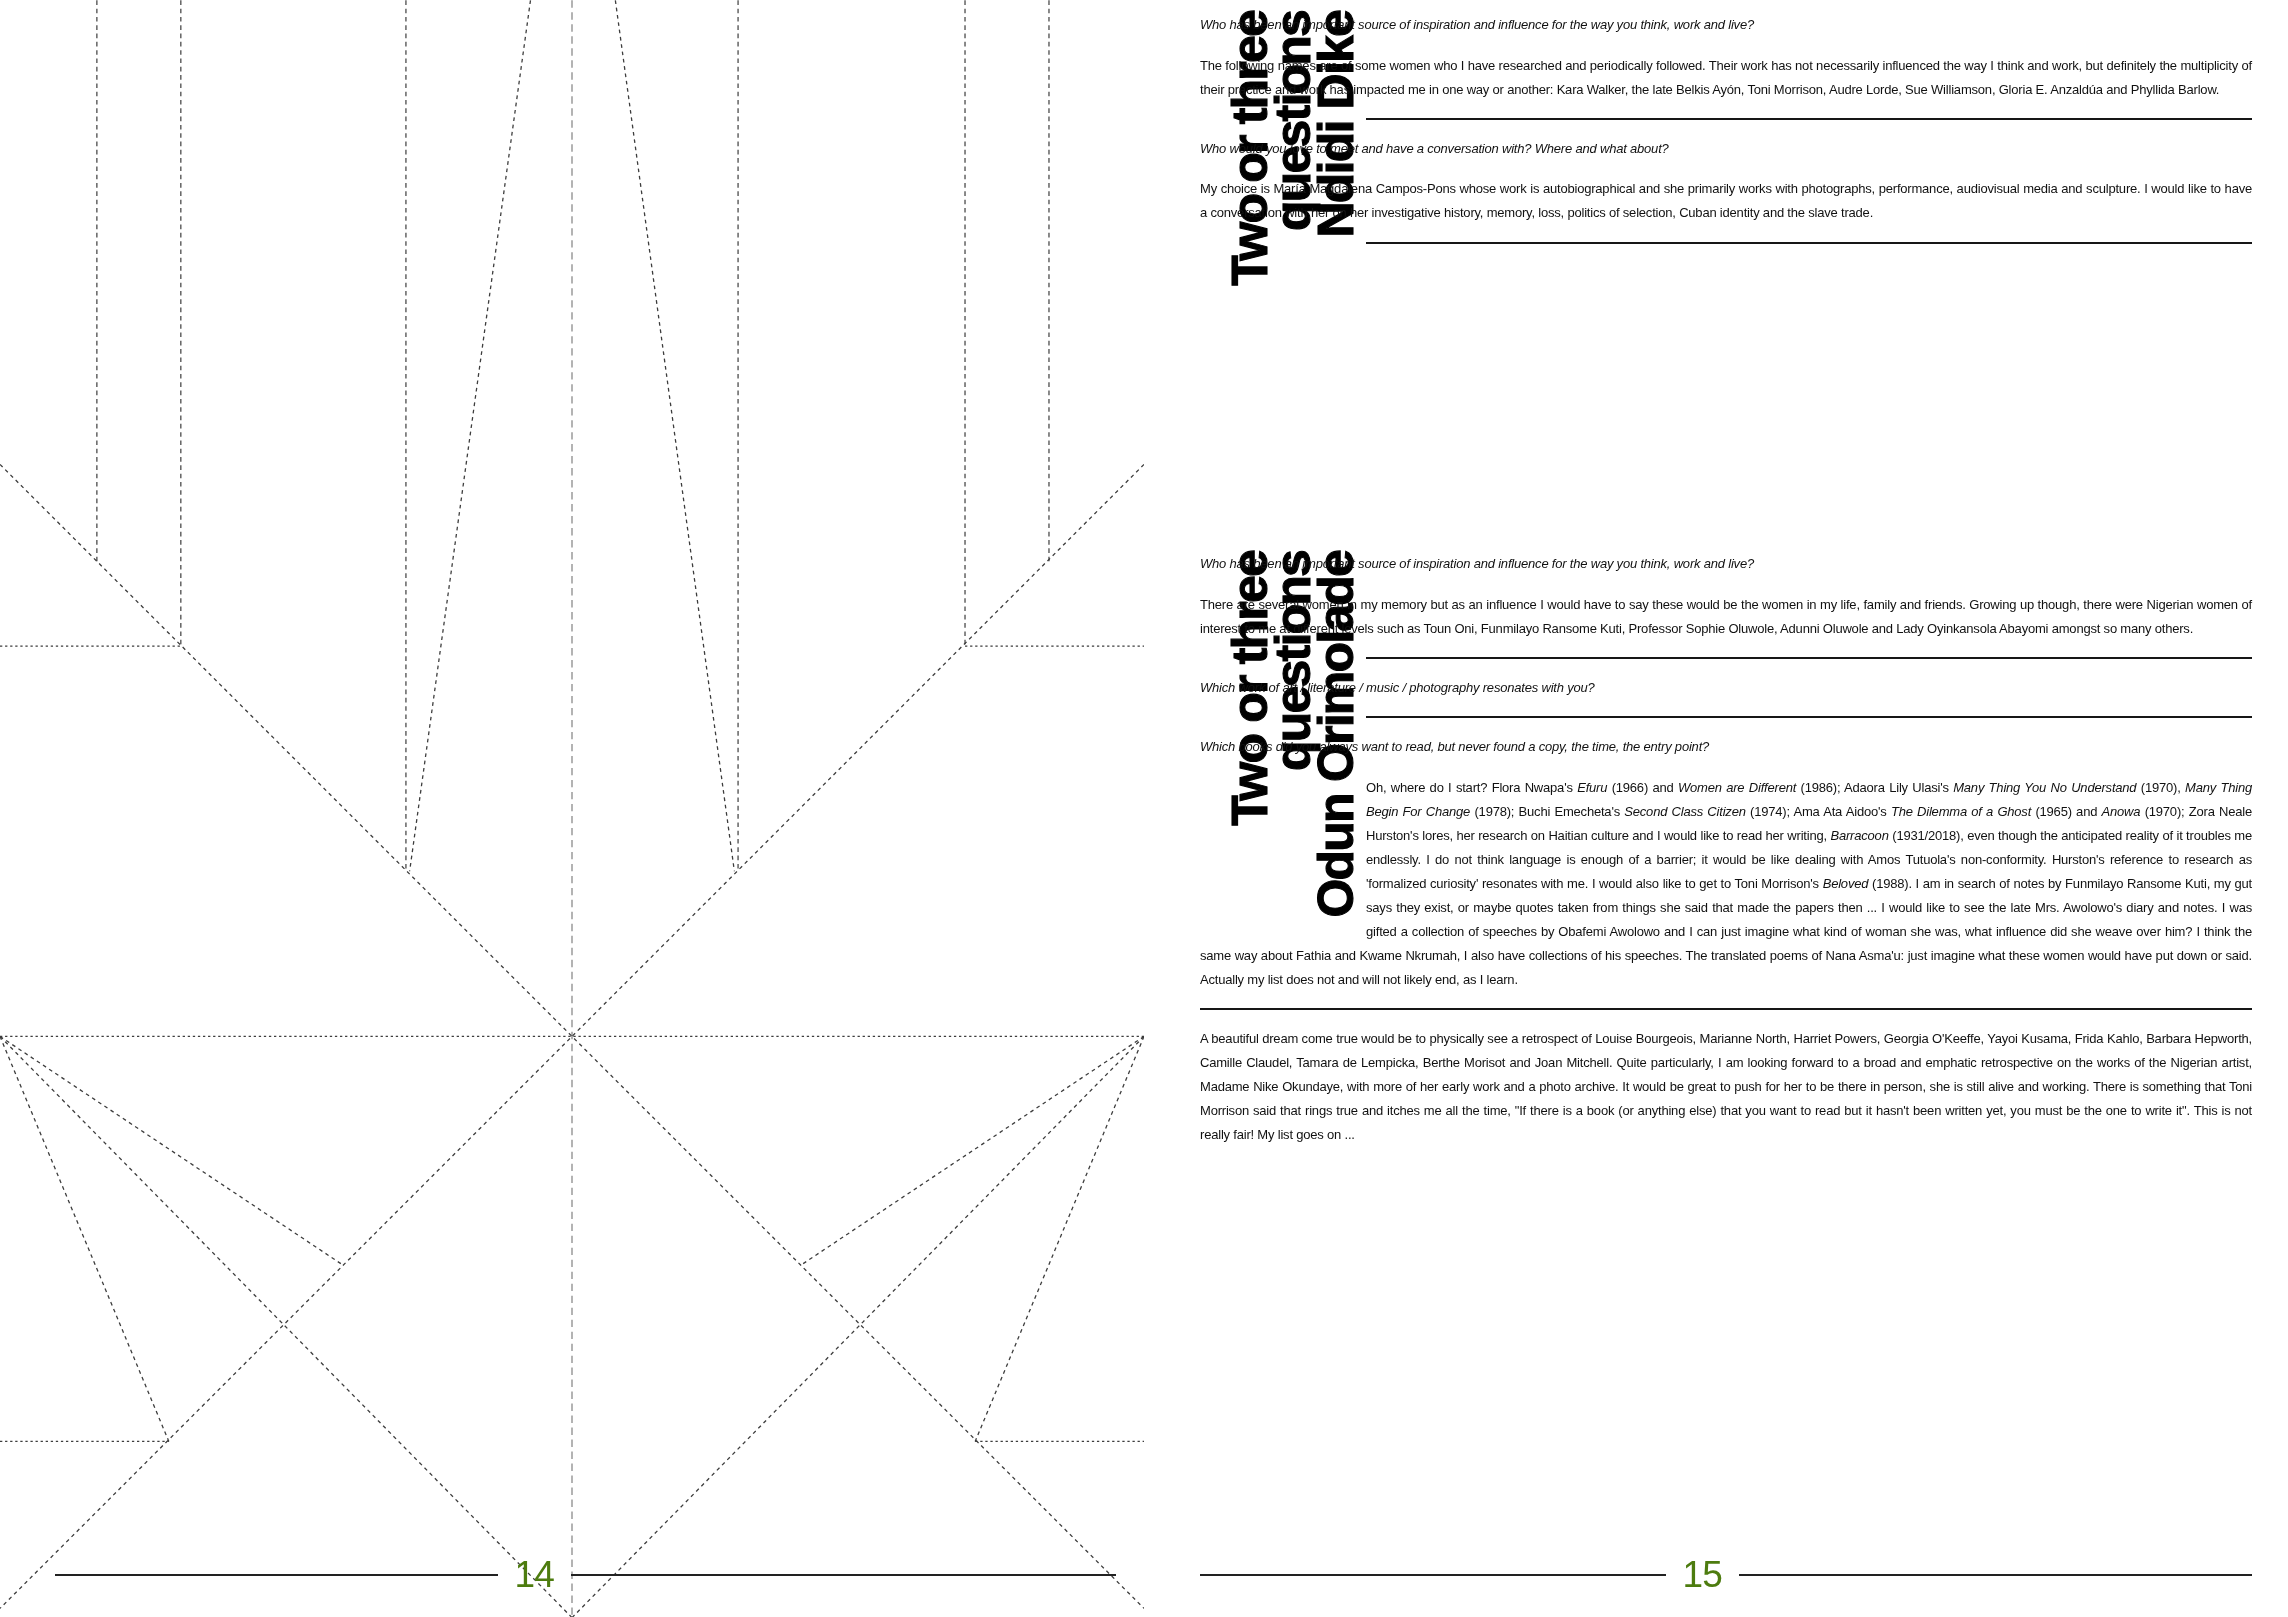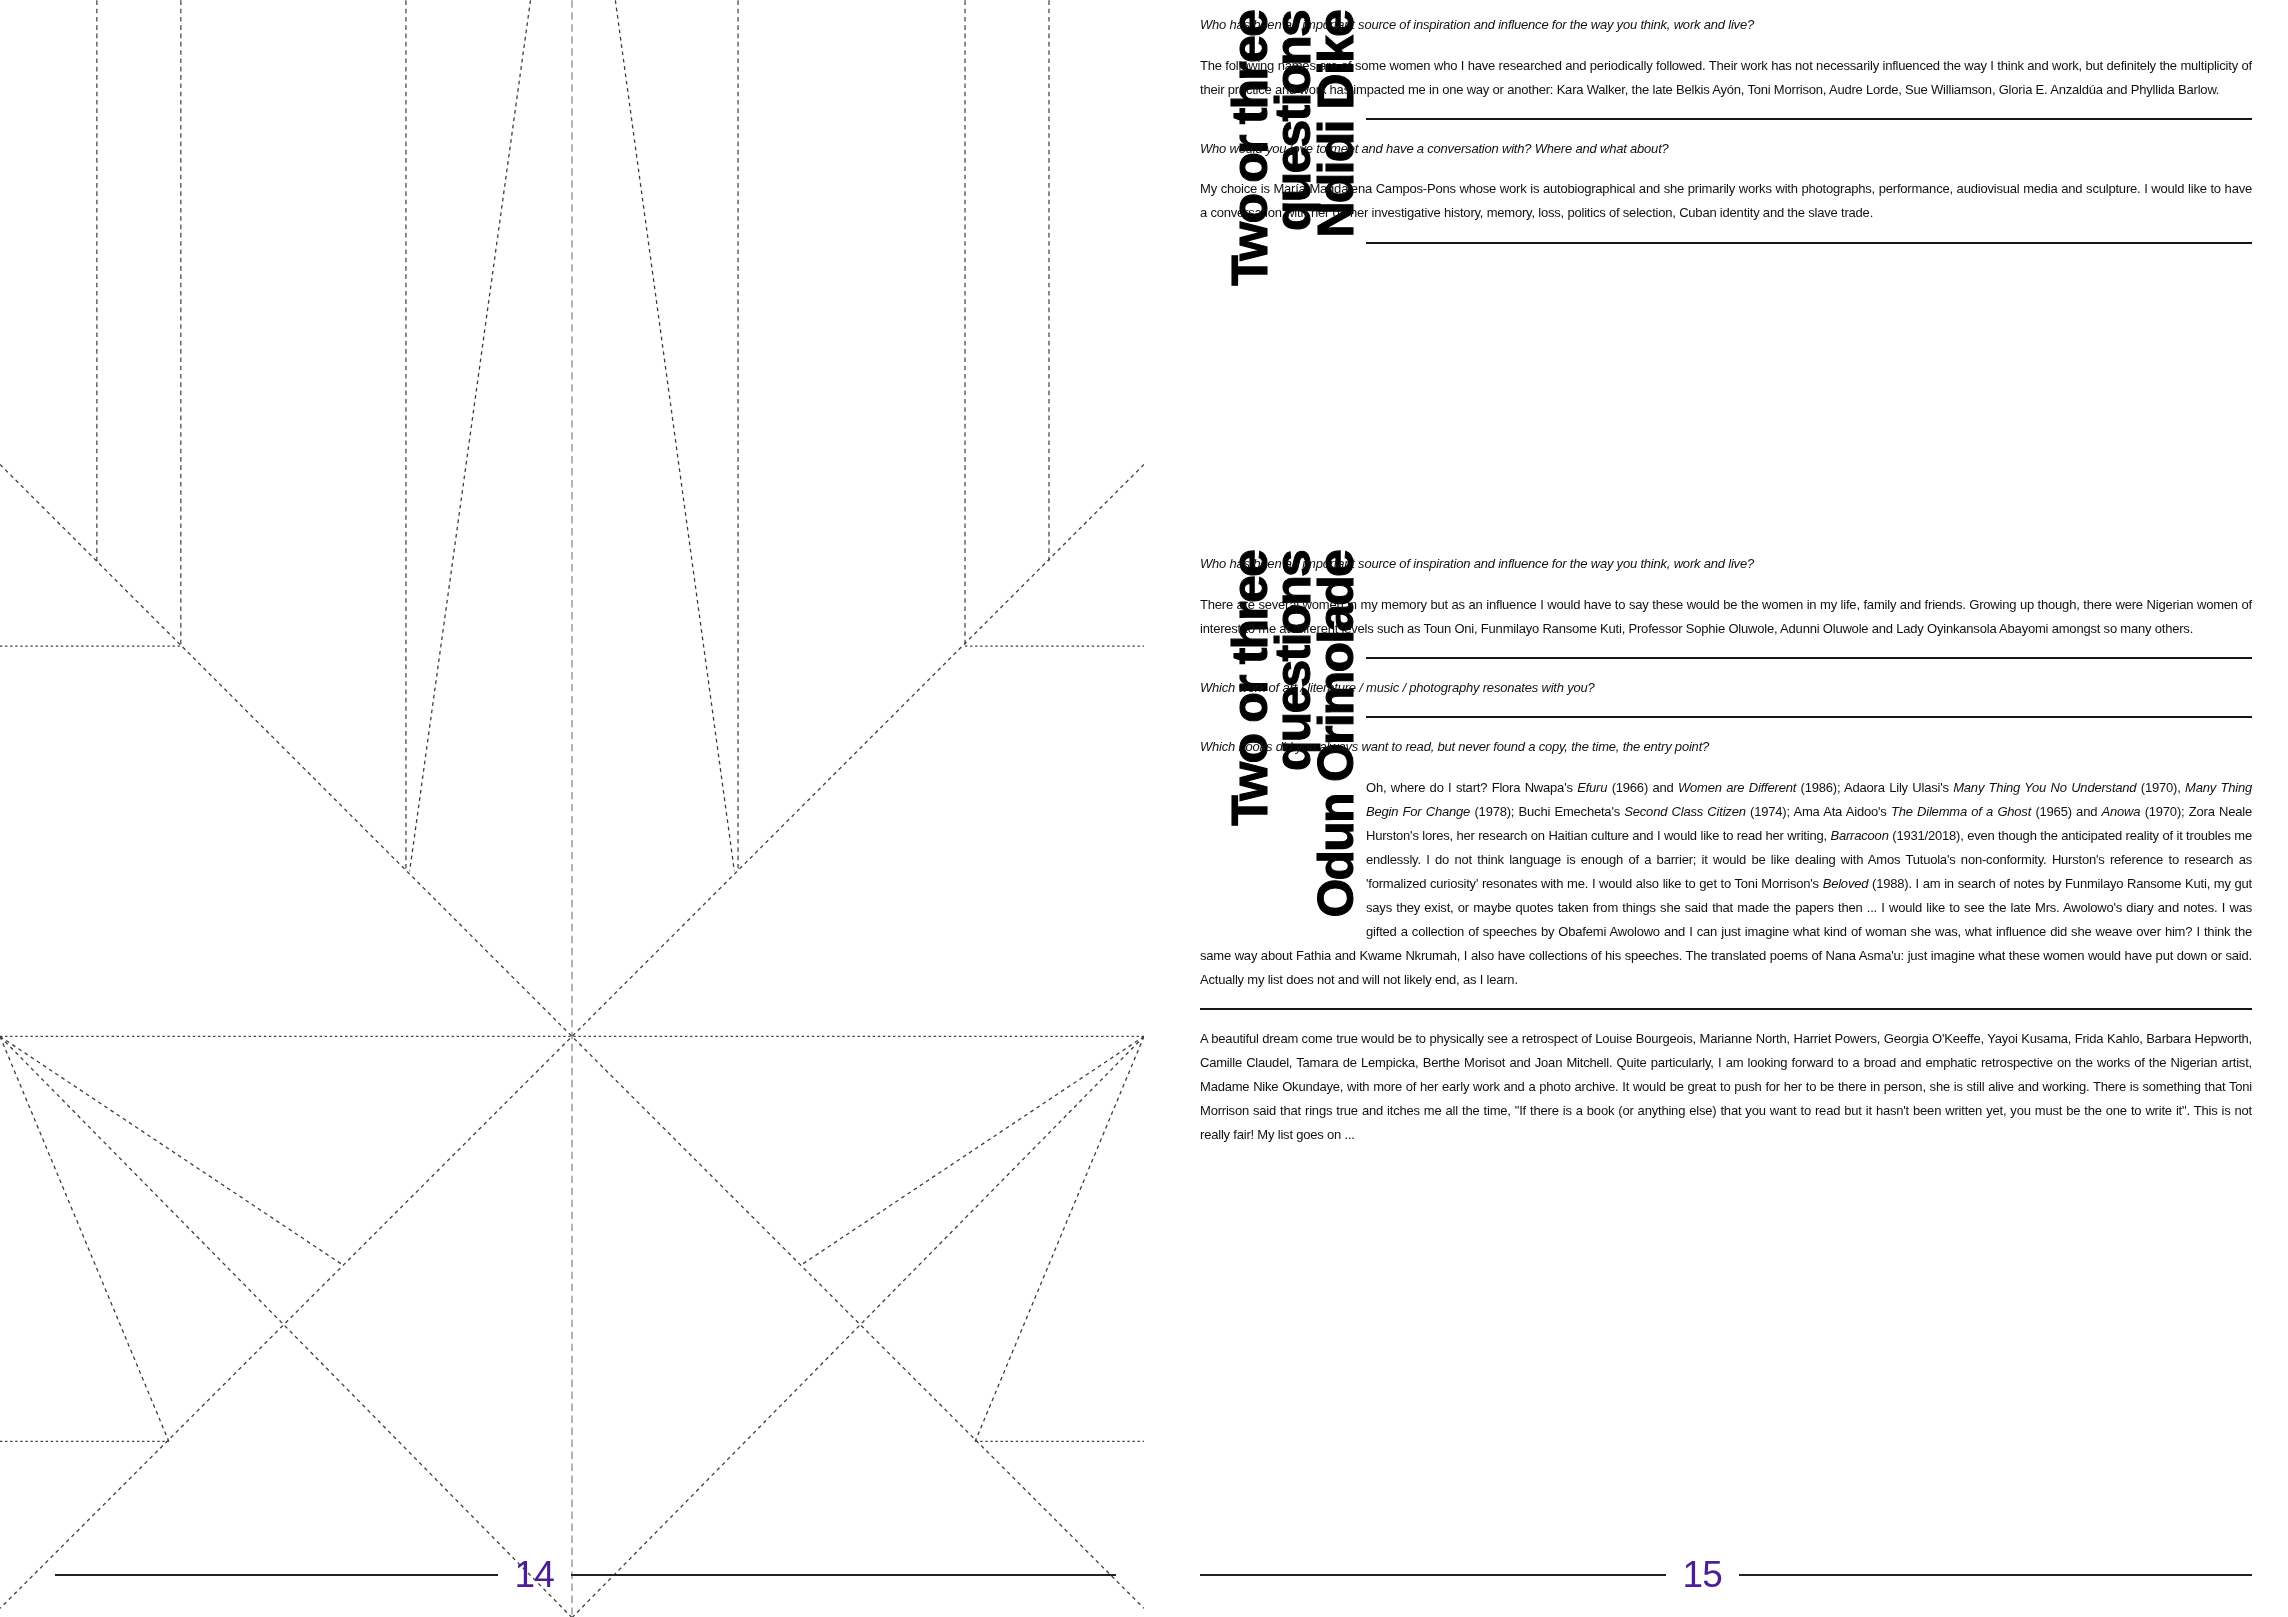--- a/index.html
+++ b/index.html
@@ -19,21 +19,21 @@
   .rule.indent{margin-left:166px;}
   .spacer{float:left;width:166px;height:168px;}
   
   .vhead{position:absolute;transform:rotate(-90deg);transform-origin:0 0;}
   .vhead .hline{font-weight:700;font-size:50px;line-height:43px;letter-spacing:-1.8px;
                 text-align:right;white-space:nowrap;color:#000;
                 -webkit-text-stroke:1.1px #000;}
   
   .footer{position:absolute;display:flex;align-items:center;height:41px;}
   .footer .fline{border-top:2.8px solid #222;height:0;}
-  .footer .fnum{font-size:37px;line-height:41px;color:#4c1d95;padding:0 16.6px;letter-spacing:-0.9px;}
+  .footer .fnum{font-size:37px;line-height:41px;color:#4d7c0f;padding:0 16.6px;letter-spacing:-0.9px;}
   .f14{left:55px;width:1061px;top:1554px;}
   .f14 .l1{width:443px;}
   .f14 .l2{flex:1;}
   .f15{left:1200px;width:1052px;top:1554px;}
   .f15 .l1{width:466px;}
   .f15 .l2{flex:1;}
 </style>
 </head>
 <body>
 

